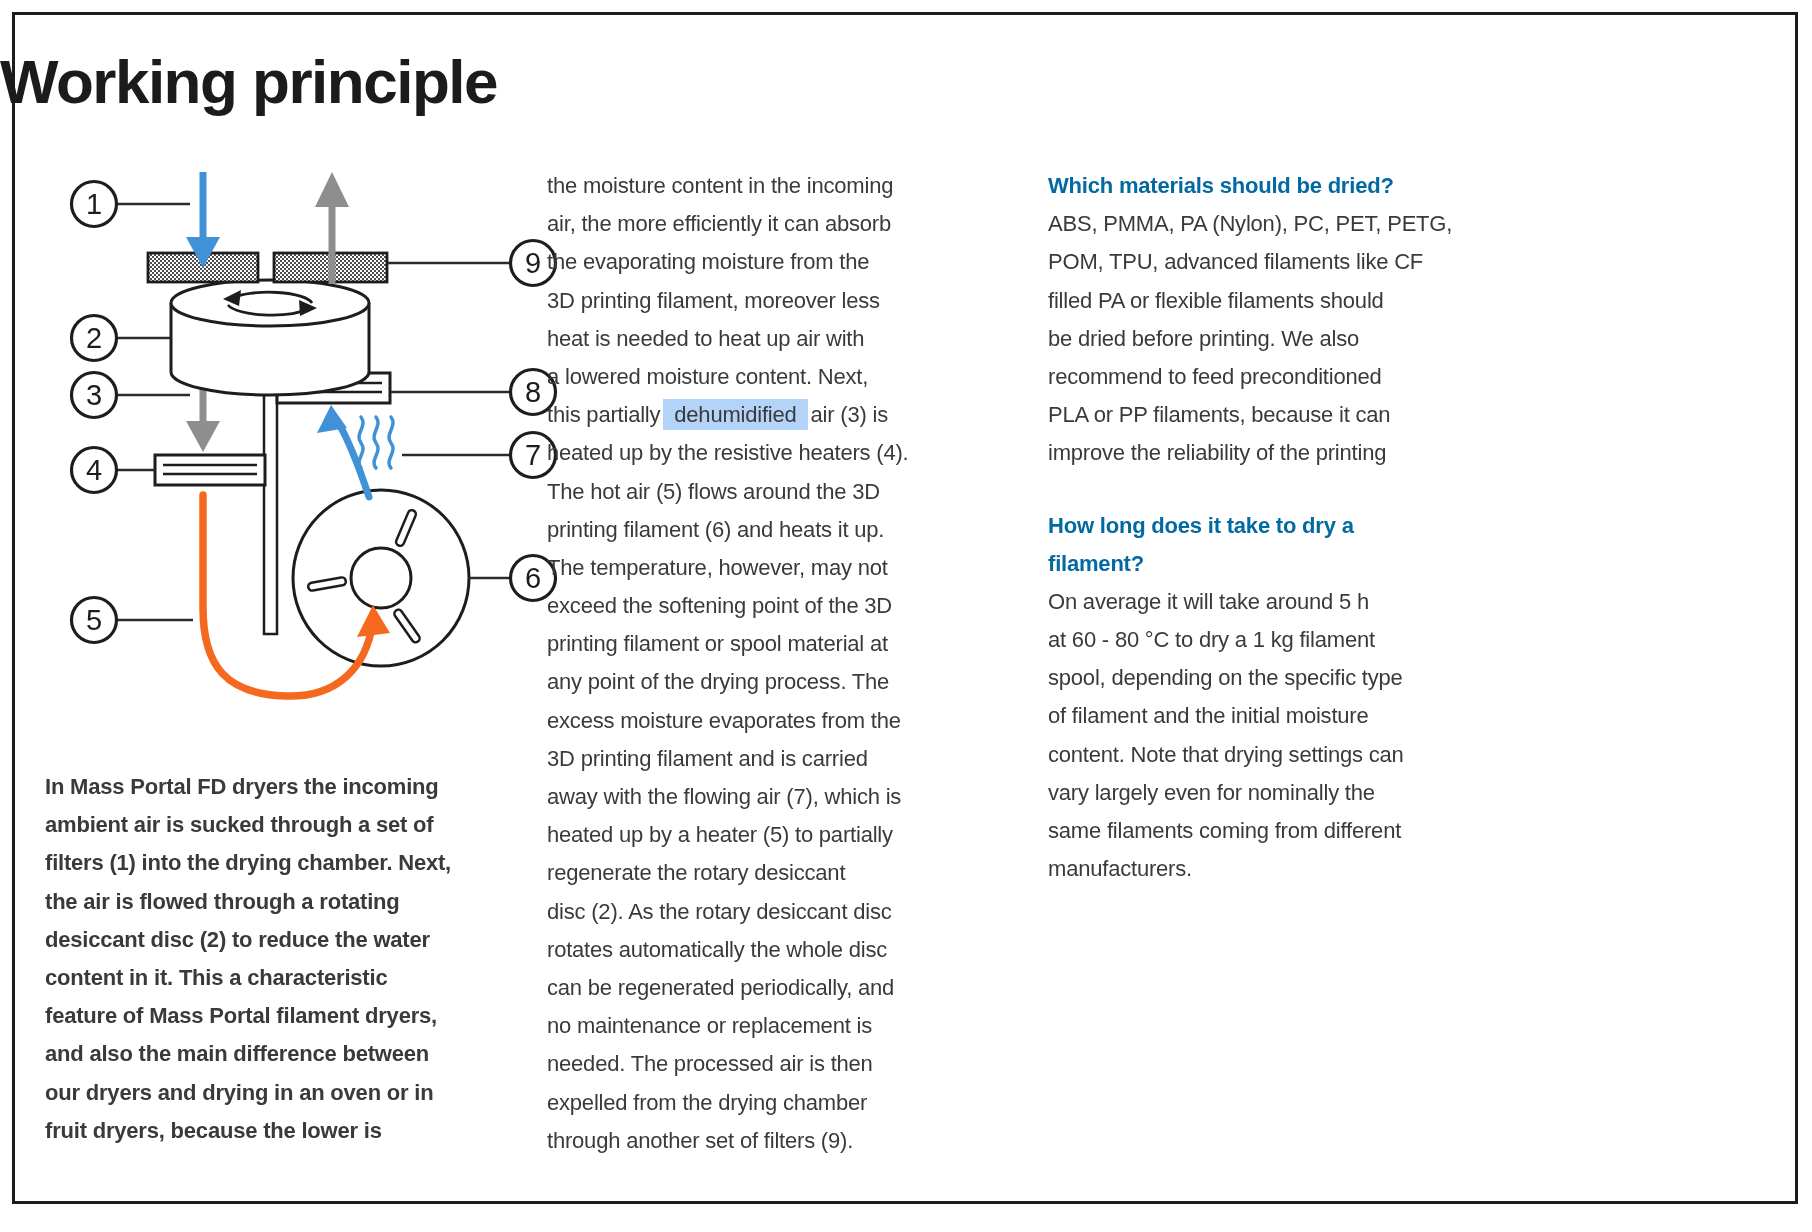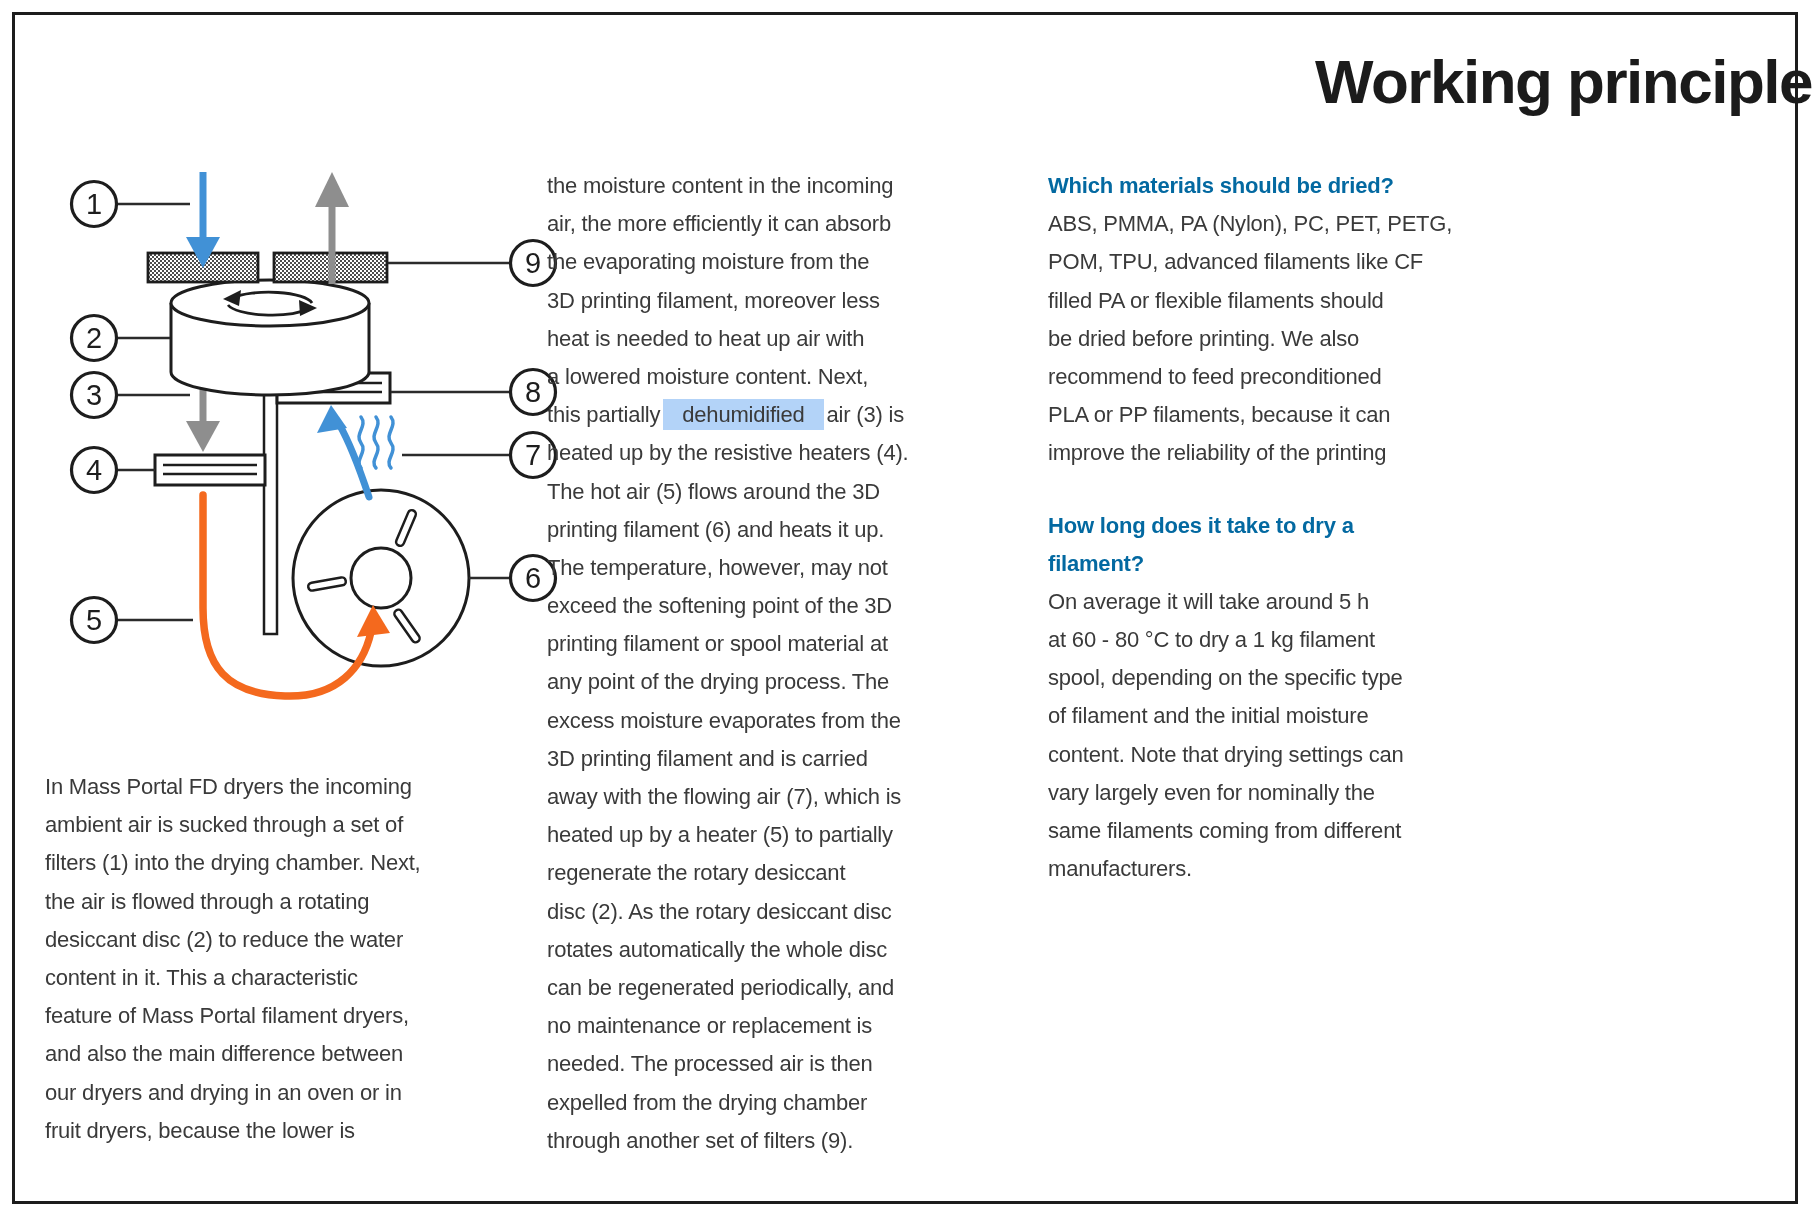--- a/index.html
+++ b/index.html
@@ -5,35 +5,35 @@
   html,body{margin:0;padding:0;}
   body{
     width:1812px;height:1232px;position:relative;background:#ffffff;
     font-family:"Liberation Sans", sans-serif;overflow:hidden;
   }
   .frame{
     position:absolute;left:12px;top:12px;width:1786px;height:1192px;
     border:3px solid #1c1c1c;box-sizing:border-box;background:#ffffff;
   }
   .page-title{
-    position:absolute;left:0;top:46px;width:1812px;text-align:right;
+    position:absolute;left:0;top:46px;width:1812px;text-align:left;
     font-size:62px;font-weight:700;letter-spacing:-1.5px;color:#1b1b1b;
   }
   .col{
     position:absolute;font-size:22px;line-height:38.2px;color:#3a3a3a;
     white-space:nowrap;letter-spacing:-0.2px;
   }
-  .col-left{left:45px;top:768px;}
+  .col-left{left:45px;top:768px;font-weight:bold;}
   .col-mid{left:547px;top:167px;}
   .col-right{left:1048px;top:167px;}
   .rc-heading{font-weight:700;color:#0369a1;}
   .rc-spacer{height:34px;}
   .hl{
     background:#b3d3f8;
-    padding:3px 19px;margin:-3px -3px;
+    padding:3px 11px;margin:-3px -3px;
   }
   svg{position:absolute;left:0;top:0;}
   .tline{height:38.2px;}
 </style>
 </head>
 <body>
 
 <div class="frame"></div>
 
 <div class="page-title">Working principle</div>

